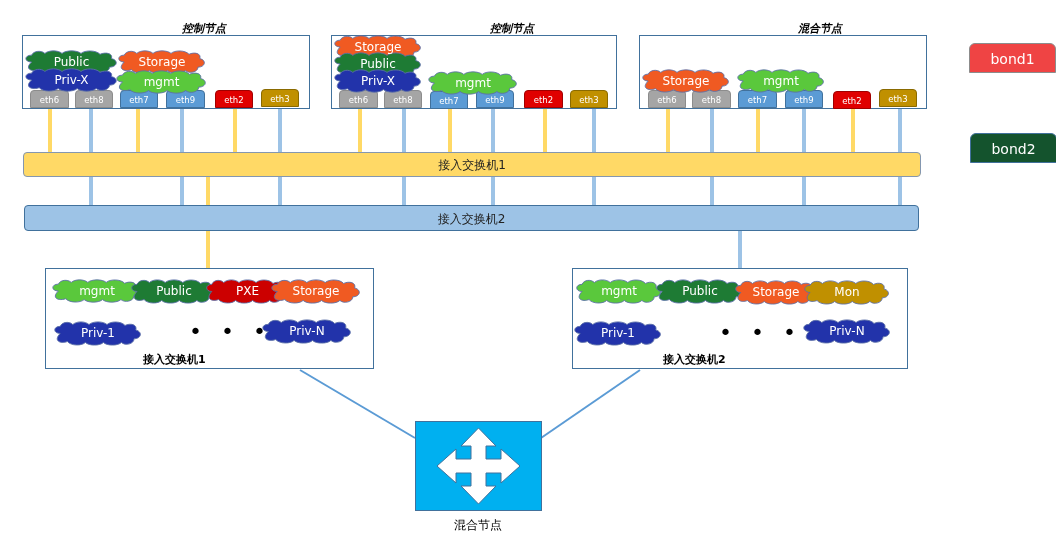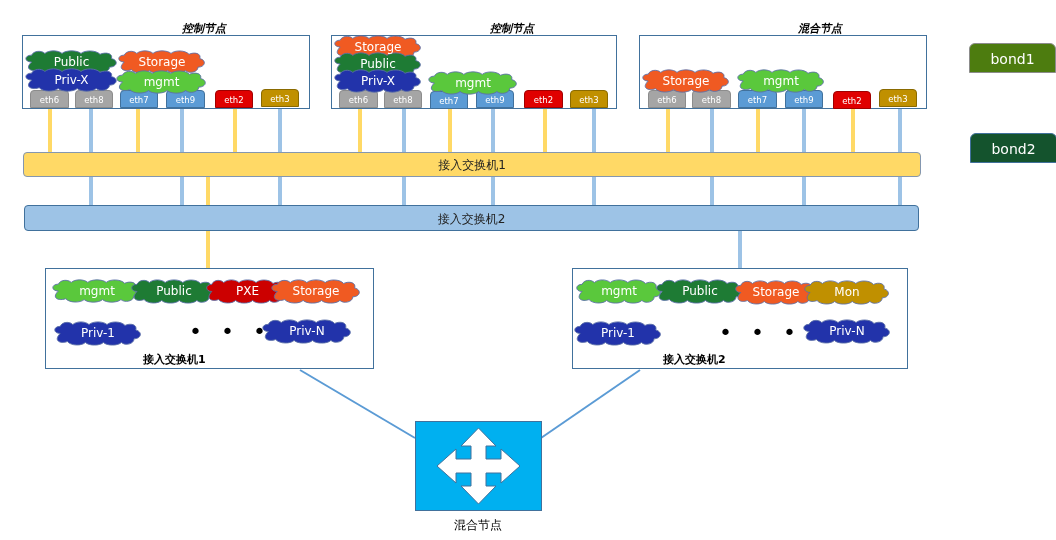--- a/index.html
+++ b/index.html
@@ -144,21 +144,21 @@
     </svg>
   <span style="line-height:24px;">Storage</span>
 </div>
 <div class="cloud" style="left:736px;top:69px;width:90px;height:24px;">
   <svg width="90" height="24" viewBox="0 0 100 28" preserveAspectRatio="none">
       <use href="#cloudpath" fill="#5ac83c" stroke="#5b6fa8" stroke-width="1"></use>
     </svg>
   <span style="line-height:24px;">mgmt</span>
 </div>
 
-<div class="legend" style="left:969px;top:43px;background:#4d7c0f;border:1px solid #8c8c8c;">bond1</div>
+<div class="legend" style="left:969px;top:43px;background:#ef4444;border:1px solid #8c8c8c;">bond1</div>
 <div class="legend" style="left:970px;top:105px;background:#14532d;border:1px solid #41719c;margin-top:28px;">bond2</div>
 
 <div class="switch-bar" style="left:23px;top:152px;width:898px;height:25px;background:#ffd966;border:1px solid #8497b0;">
   <span style="top:4px;">接入交换机1</span>
 </div>
 <div class="switch-bar" style="left:24px;top:205px;width:895px;height:26px;background:#9dc3e6;border:1px solid #41719c;">
   <span style="top:5px;">接入交换机2</span>
 </div>
 
 <div class="agg-box" style="left:45px;top:268px;width:329px;height:101px;"></div>

